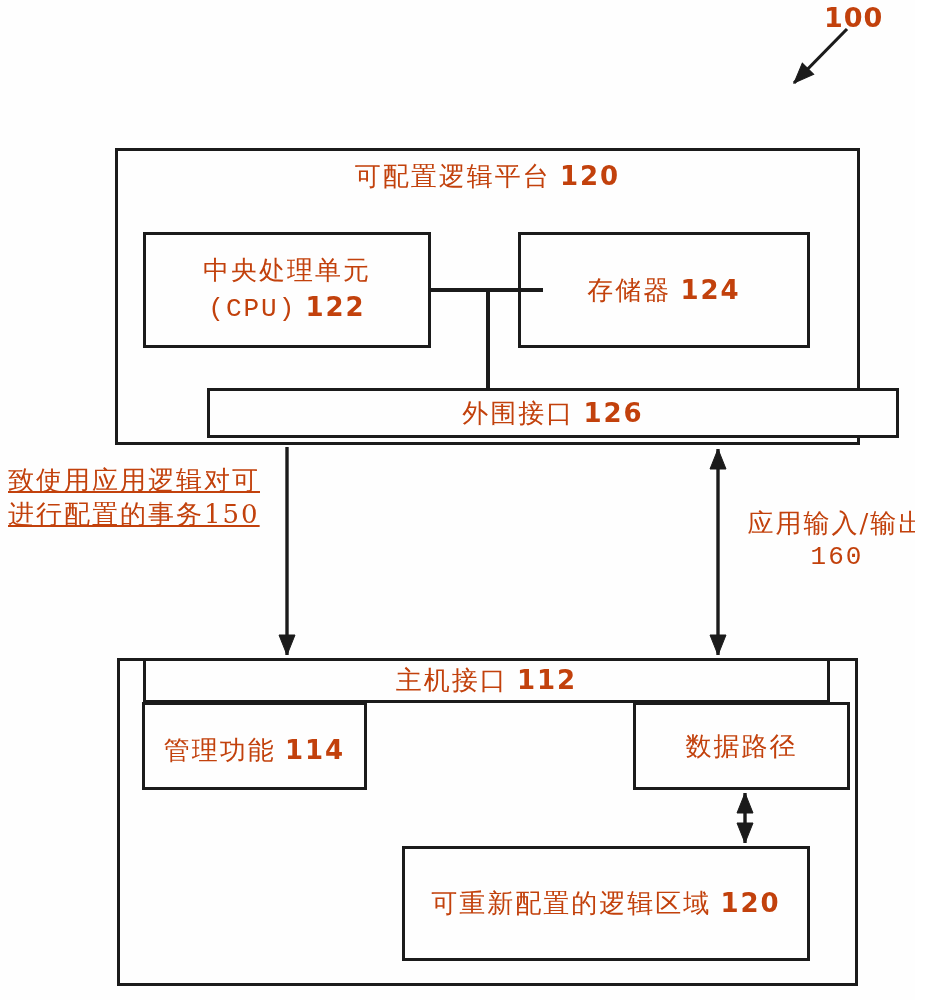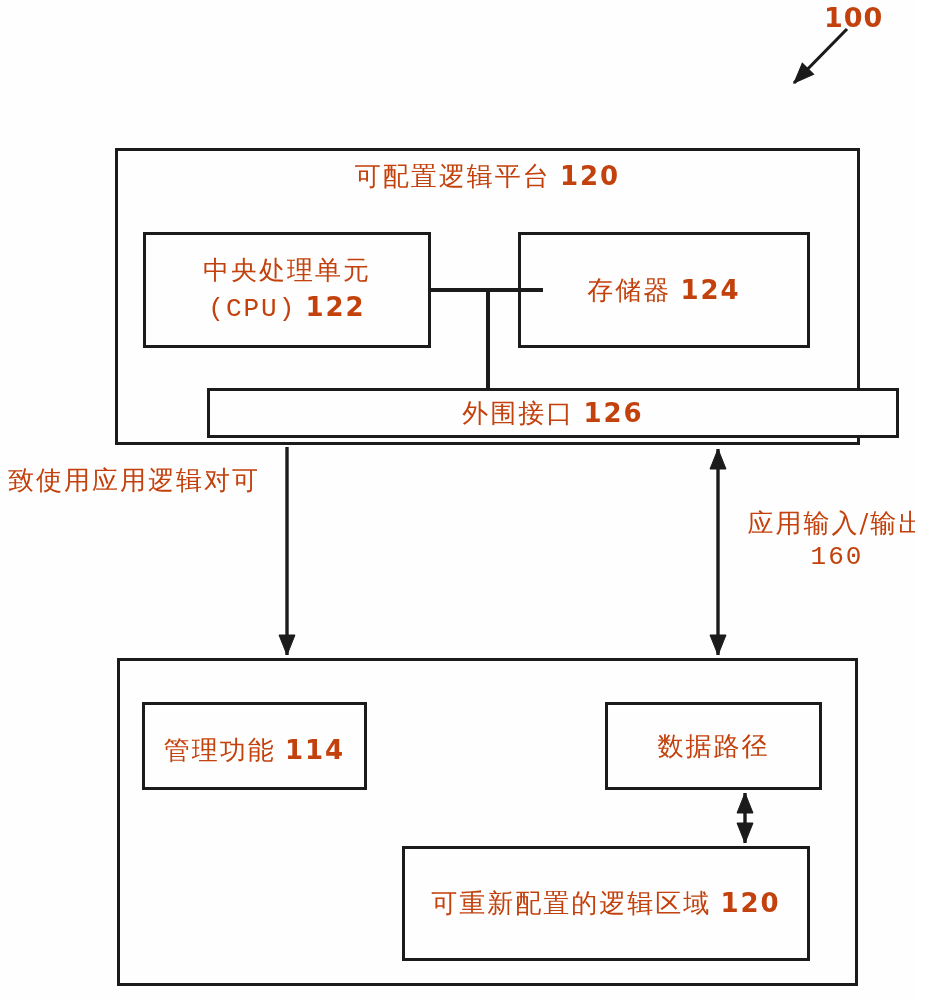--- a/index.html
+++ b/index.html
@@ -23,25 +23,25 @@
   .overlay{position:absolute;left:0;top:0;pointer-events:none;}
 
   
   .server-box{left:115px;top:148px;width:745px;height:297px;align-items:flex-start;justify-content:center;padding-top:7px;}
   .cpu-box{left:143px;top:232px;width:288px;height:116px;}
   .mem-box{left:518px;top:232px;width:292px;height:116px;}
   .peri-box{left:160px;top:388px;width:692px;height:50px;margin-left:47px;}
   .platform-box{left:117px;top:658px;width:741px;height:328px;}
   .host-box{left:143px;top:658px;width:687px;height:45px;}
   .mgmt-box{left:142px;top:702px;width:225px;height:88px;align-items:flex-end;justify-content:center;padding-bottom:18px;}
-  .dp-box{left:605px;top:702px;width:217px;height:88px;}
+  .dp-box{left:633px;top:702px;width:217px;height:88px;}
   .reconfig-box{left:402px;top:846px;width:408px;height:115px;}
   .ref100{position:absolute;left:824px;top:2px;width:80px;font-weight:bold;font-size:27px;
           font-family:"DejaVu Sans","Liberation Sans",sans-serif;letter-spacing:1px;}
-  .trans-label{left:8px;top:463px;width:276px;text-align:left;}
+  .trans-label{left:8px;top:463px;width:276px;text-align:left;text-decoration:underline;}
   .appio-label{left:741px;top:506px;width:192px;text-align:center;}
   .platform-label{left:150px;top:901px;width:245px;text-align:center;line-height:37px;}
 </style>
 </head>
 <body>
 
 <div class="canvas">
 
   <div class="ref100">100</div>
 
@@ -65,29 +65,35 @@
   </div>
 
   <div class="box peri-box center">
     <div class="line">
       <span>外围接口</span><span class="num sp">126</span>
     </div>
   </div>
 
   <div class="annotation trans-label">
     <div>致使用应用逻辑对可</div>
+    <div>进行配置的事务150</div>
   </div>
 
   <div class="annotation appio-label">
     <div>应用输入/输出</div>
     <div class="latin">160</div>
   </div>
 
   <div class="box platform-box"></div>
 
+  <div class="box host-box center">
+    <div class="line">
+      <span>主机接口</span><span class="num sp">112</span>
+    </div>
+  </div>
 
   <div class="box mgmt-box">
     <div class="line">
       <span>管理功能</span><span class="num sp">114</span>
     </div>
   </div>
 
   <div class="box dp-box center col">
     <div class="line">数据路径</div>
   </div>

